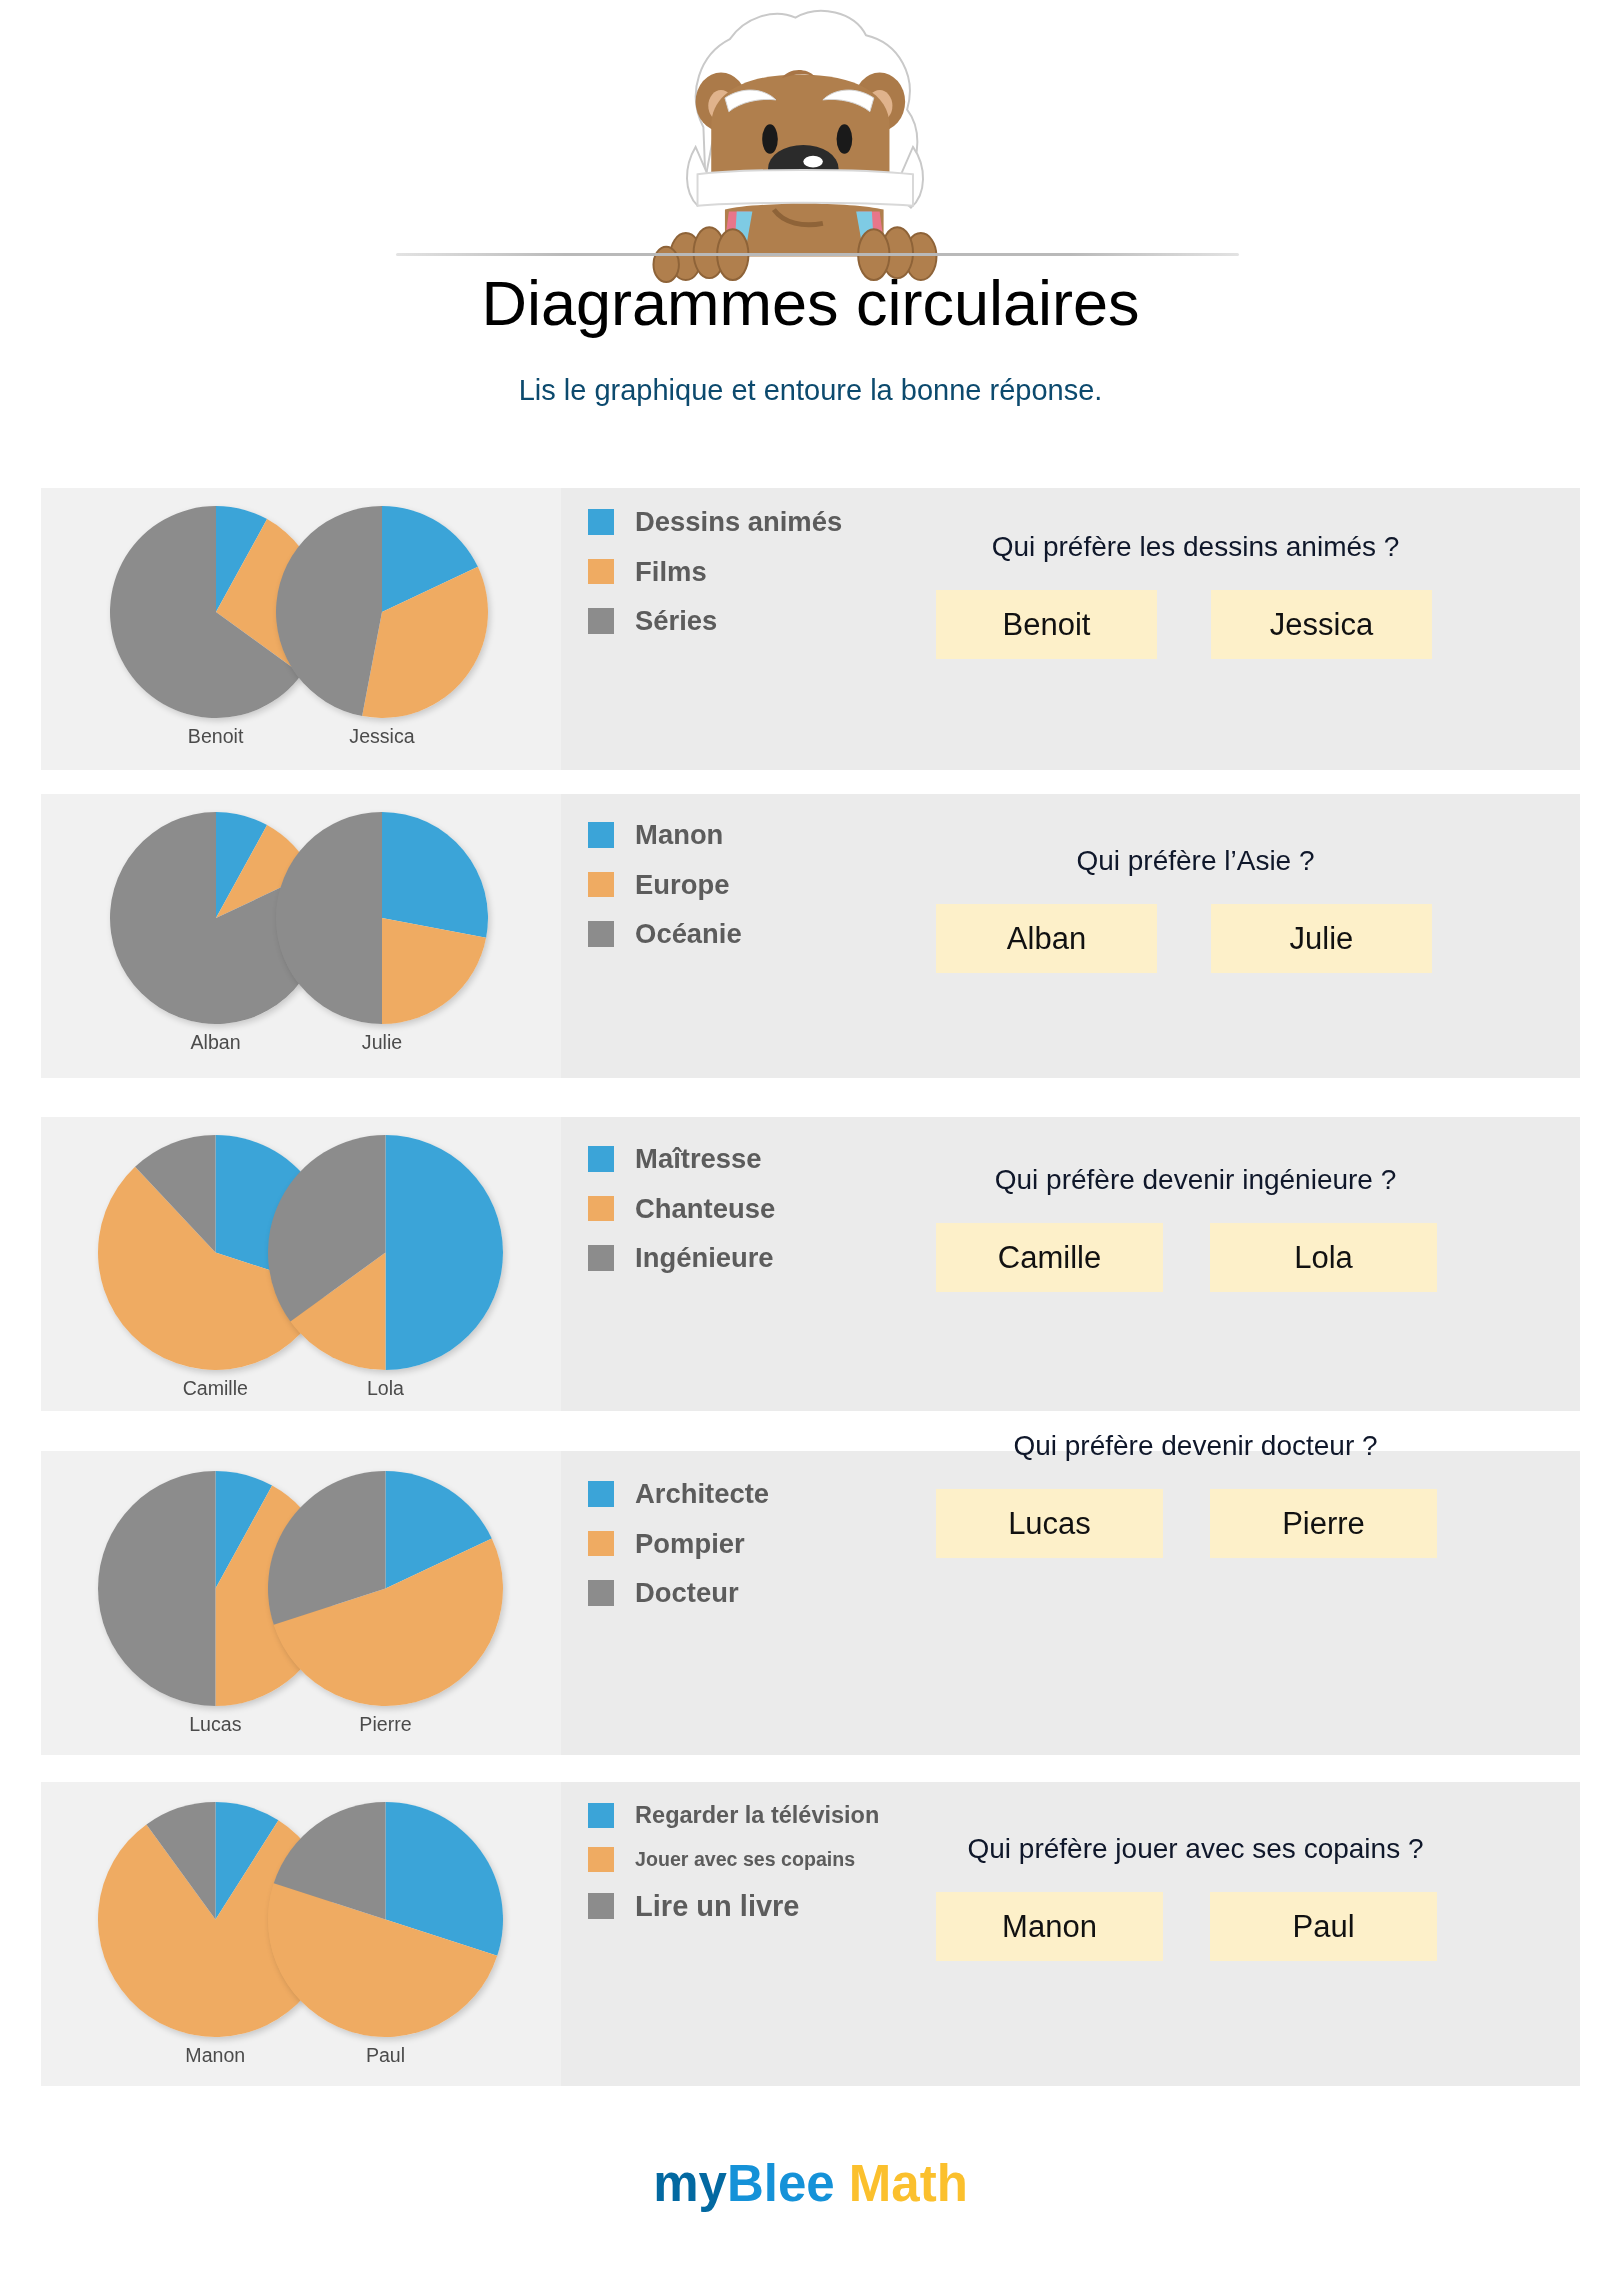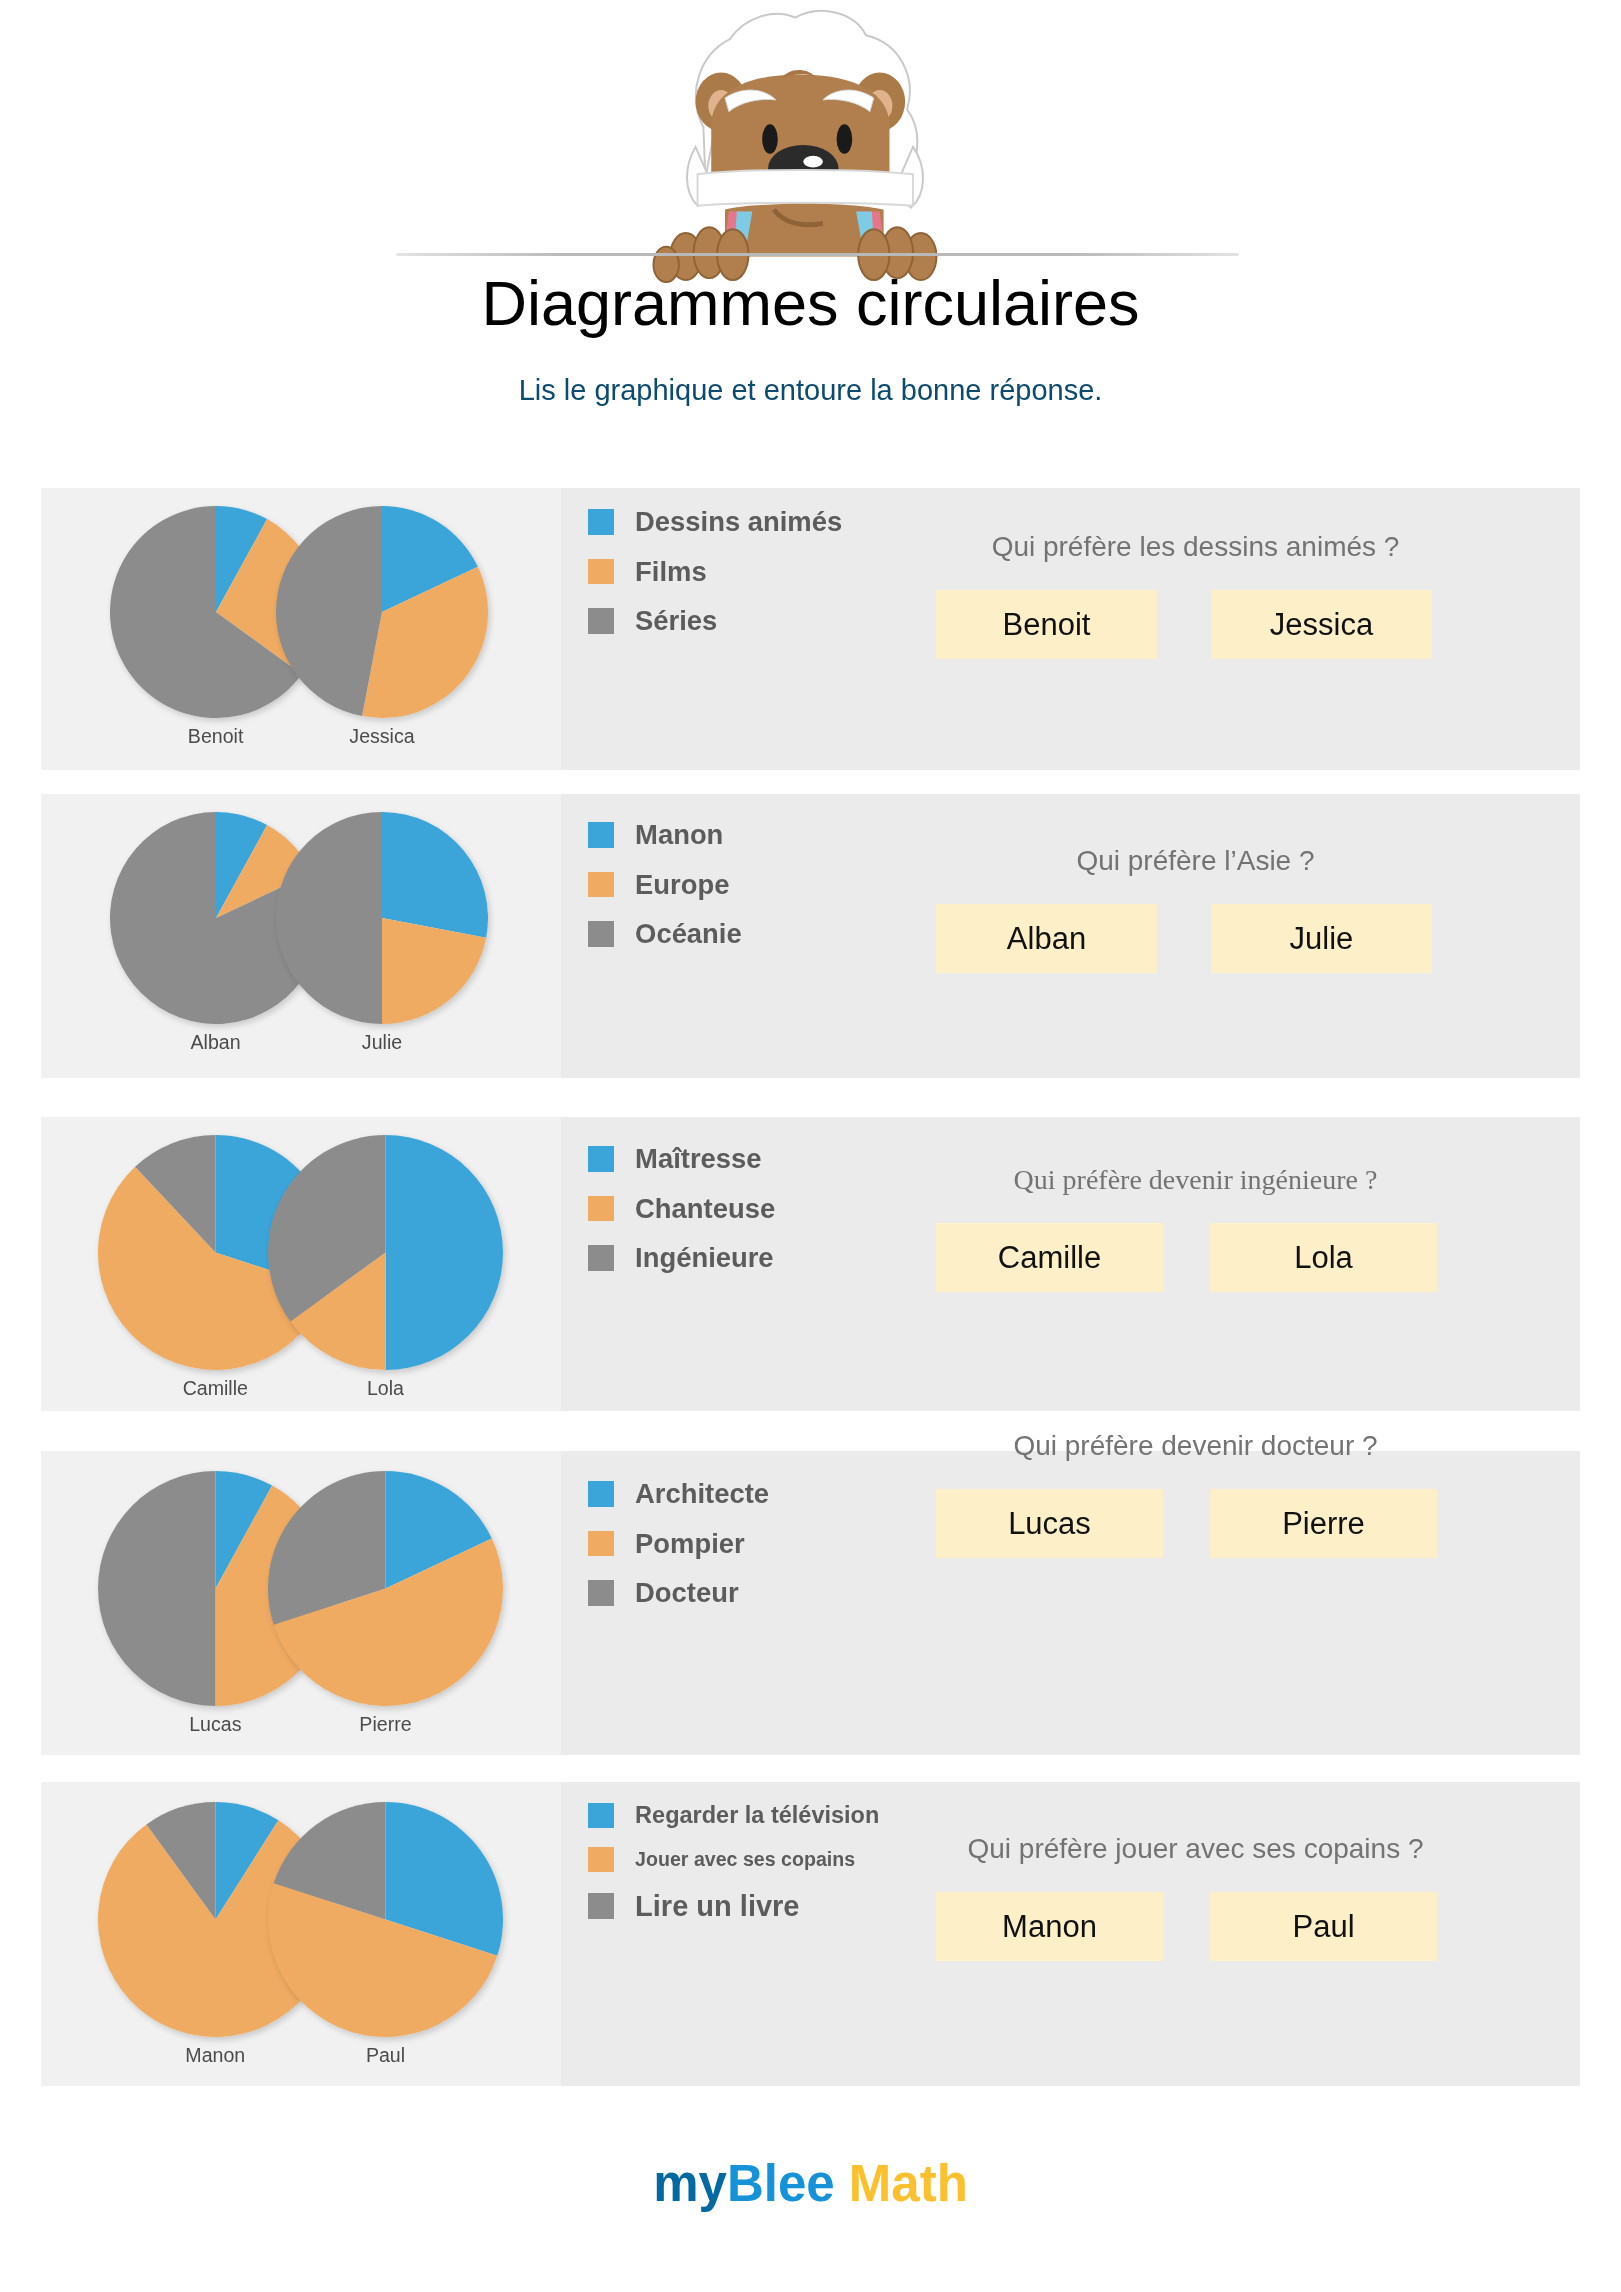--- a/index.html
+++ b/index.html
@@ -110,21 +110,21 @@
     color: #5c5c5c;
     white-space: nowrap;
     font-family: "Liberation Sans", sans-serif;
   }
 
   .qa {
     position: absolute;
   }
   .question {
     font-size: 28px;
-    color: #737373;
+    color: #0f172a;
     text-align: center;
     white-space: nowrap;
   }
   .answers {
     display: flex;
     margin-top: 29px;
   }
   .answer-box {
     background: #fdf0c9;
     display: flex;
@@ -368,21 +368,21 @@
     <div class="legend-item" style="margin-bottom: 17.6px;">
       <span class="legend-swatch" style="background: rgb(239, 171, 98);"></span>
       <span class="legend-text" style="font-size: 27.4px;">Chanteuse</span>
     </div>
     <div class="legend-item" style="margin-bottom: 17.6px;">
       <span class="legend-swatch" style="background: rgb(140, 140, 140);"></span>
       <span class="legend-text" style="font-size: 27.4px;">Ingénieure</span>
     </div>
   </div>
 <div class="qa" style="left: 936px; top: 1164px; width: 519px;">
-    <div class="question" style="font-size: 28px; font-family: Liberation Serif, serif;">Qui préfère devenir ingénieure ?</div>
+    <div class="question" style="font-size: 28px;">Qui préfère devenir ingénieure ?</div>
     <div class="answers" style="margin-top: 27.4px;">
       <div class="answer-box" style="width: 227px; height: 69px; font-size: 31px;">Camille</div>
       <div class="answer-gap" style="flex: 0 0 47px;"></div>
       <div class="answer-box" style="width: 227px; height: 69px; font-size: 31px;">Lola</div>
     </div>
   </div>
 <div class="legend" style="left: 588px; top: 1478px;">
     <div class="legend-item" style="margin-bottom: 17.6px;">
       <span class="legend-swatch" style="background: rgb(59, 164, 216);"></span>
       <span class="legend-text" style="font-size: 27.4px;">Architecte</span>

